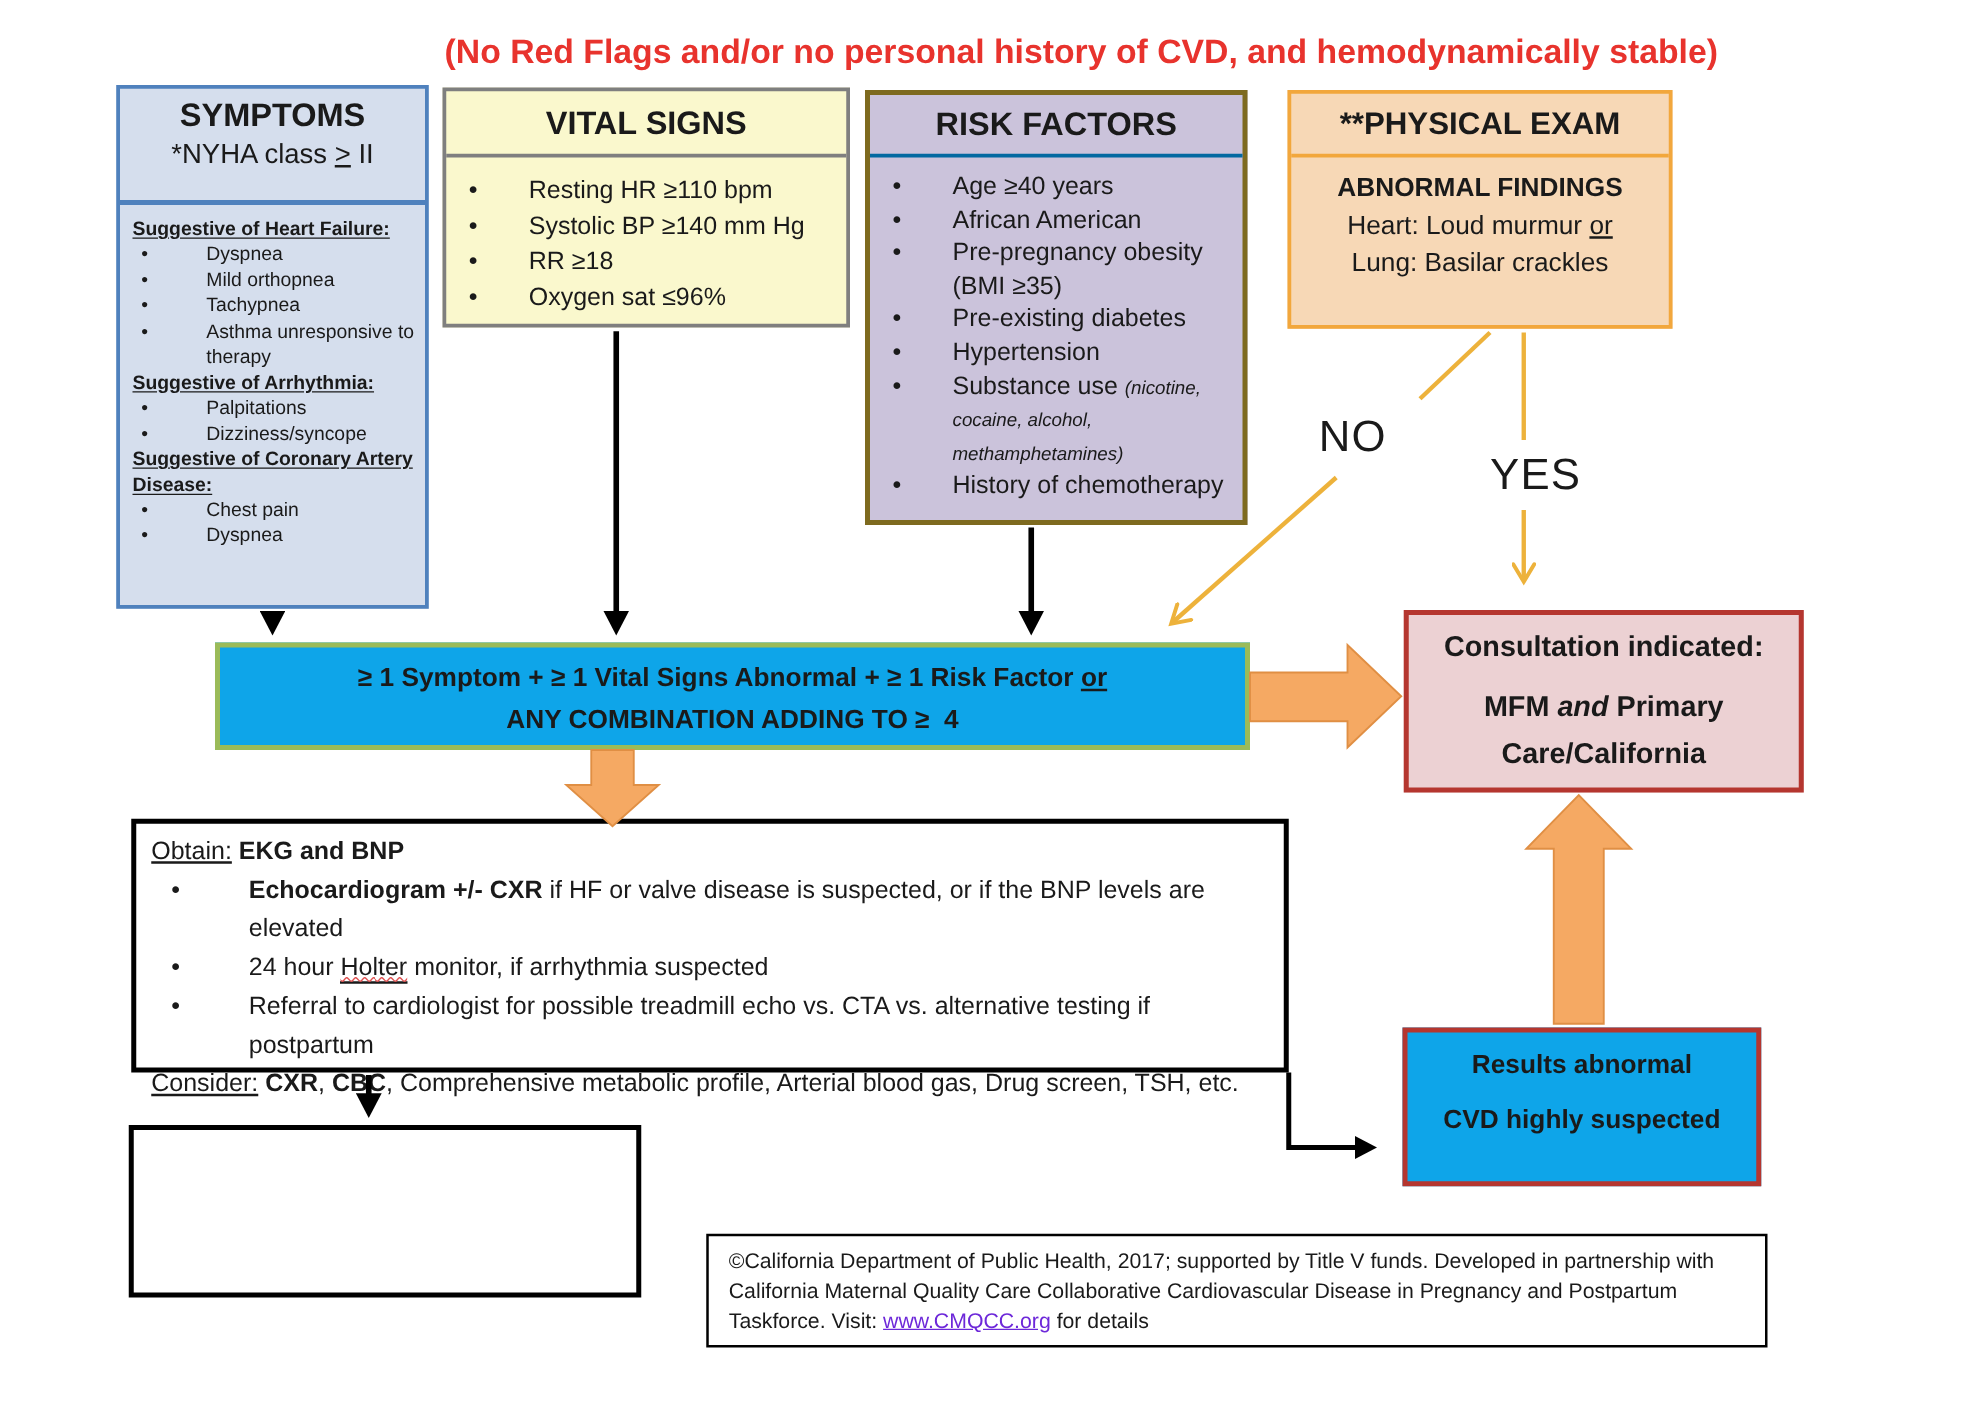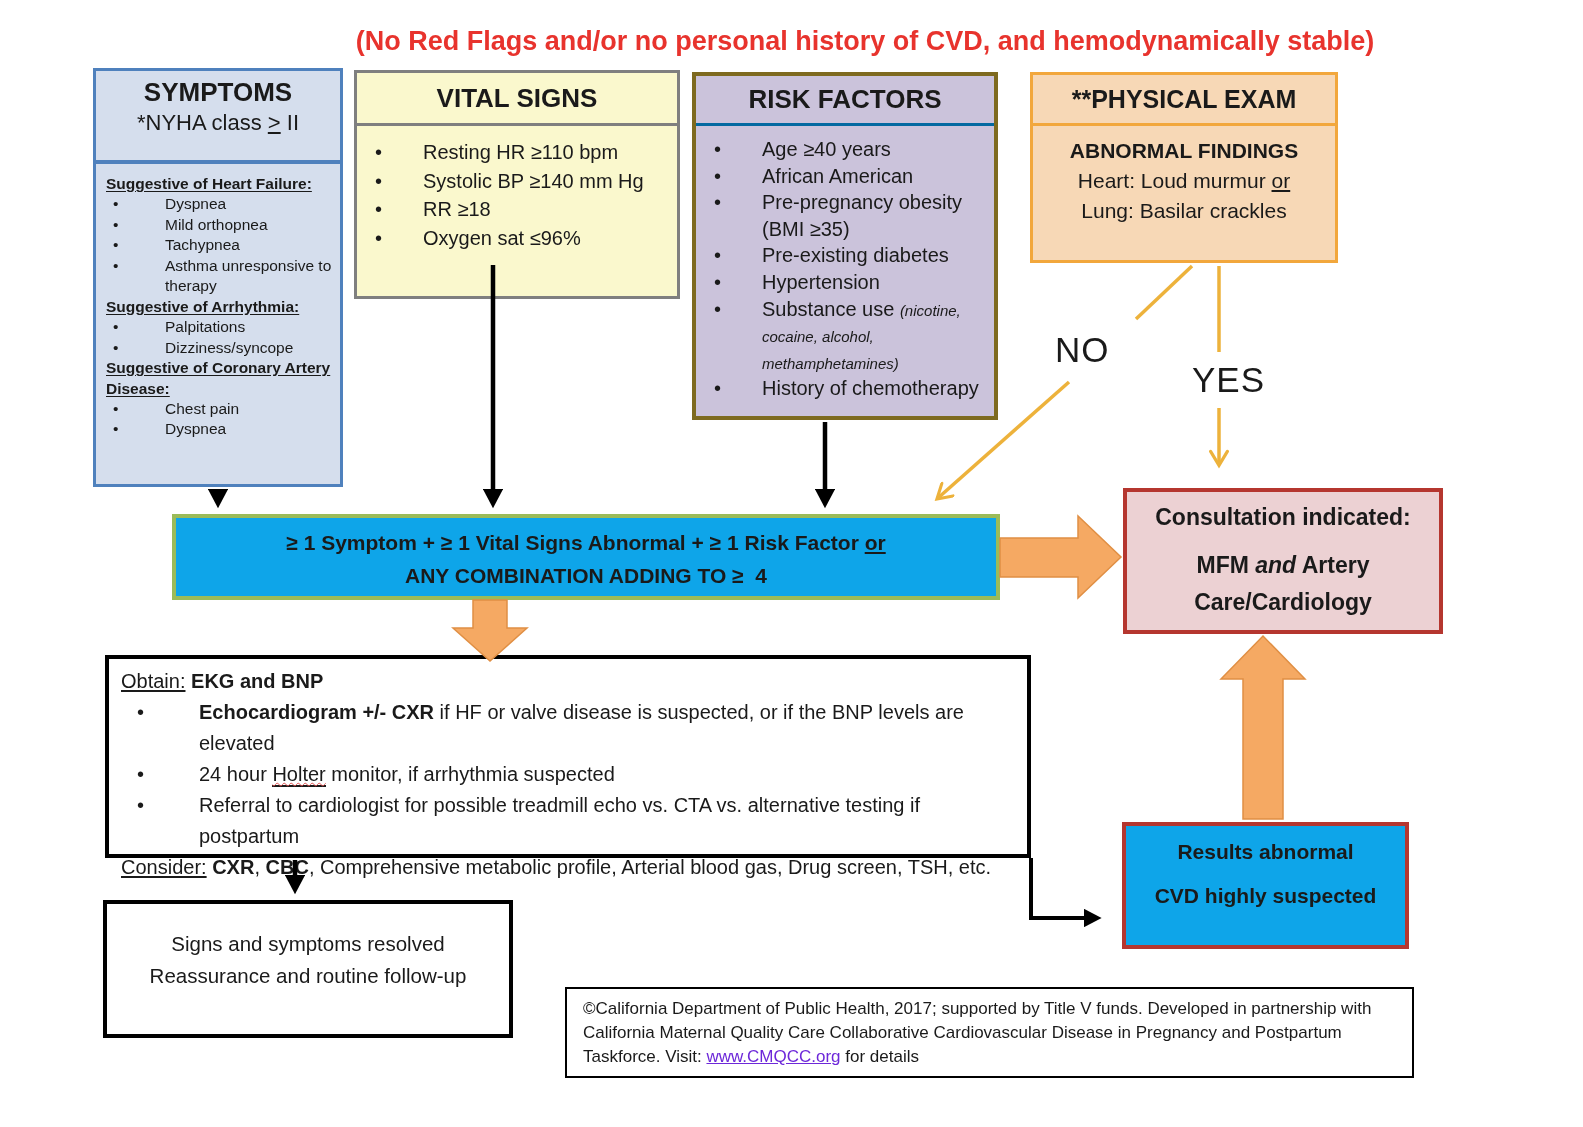--- a/index.html
+++ b/index.html
@@ -24,21 +24,21 @@
   .symptoms{left:93px;top:68px;width:250px;height:419px;
             border:3px solid #4F81BD;background:#D5DEED;}
   .symptoms .hdr{padding-top:6px;height:83px;border-bottom:4px solid #4F81BD;}
   .symptoms .hdr .h1{font-size:26px;}
   .symptoms .hdr .h2{font-size:22px;font-weight:normal;margin-top:2px;}
   .symptoms .body{padding:10px 8px 0 10px;font-size:15.5px;line-height:1.32;}
   .symptoms .sec{font-weight:600;text-decoration:underline;text-underline-offset:2px;}
   .symptoms .row .b{flex:0 0 52px;padding-left:7px;}
 
   
-  .vitals{left:354px;top:70px;width:326px;height:229px;
+  .vitals{left:354px;top:70px;width:326px;height:192px;
           border:3px solid #7F7F7F;background:#FAF8CD;}
   .vitals .hdr{height:50px;line-height:50px;font-size:26px;border-bottom:3px solid #7F7F7F;}
   .vitals .body{padding:12px 6px 0 0;font-size:20px;line-height:1.43;}
 
   
   .risk{left:692px;top:72px;width:306px;height:348px;
         border:4px solid #7E6A1F;background:#CBC3DB;}
   .risk .hdr{height:47px;line-height:47px;font-size:26px;border-bottom:3px solid #0369a1;}
   .risk .body{padding:10px 4px 0 0;font-size:20px;line-height:1.33;}
   .risk .note{font-style:italic;font-size:15px;}
@@ -211,45 +211,41 @@
   <div class="abs lblNo">NO</div>
   <div class="abs lblYes">YES</div>
 
   <div class="abs criteria">
     <div><span>≥ 1 Symptom + ≥ 1 Vital Signs Abnormal + ≥ 1 Risk Factor </span><span class="u">or</span></div>
     <div>ANY COMBINATION ADDING TO ≥ &nbsp;4</div>
   </div>
 
   <div class="abs consult">
     <div class="p1">Consultation indicated:</div>
-    <div class="p2"><span>MFM </span><span class="it">and</span><span> Artery Care/Cardiology</span></div>
+    <div class="p2"><span>MFM </span><span class="it">and</span><span> Primary Care/California</span></div>
   </div>
 
   <div class="abs workup">
     <div><span class="u">Obtain:</span><span class="bold"> EKG and BNP</span></div>
     <div class="row">
         <span class="b">•</span>
         <span class="t"><span class="bold">Echocardiogram +/- CXR</span><span> if HF or valve disease is suspected, or if the BNP levels are elevated</span></span>
       </div>
     <div class="row">
         <span class="b">•</span>
         <span class="t"><span>24 hour </span><span class="holter">Holter</span><span> monitor, if arrhythmia suspected</span></span>
       </div>
     <div class="row">
         <span class="b">•</span>
         <span class="t">Referral to cardiologist for possible treadmill echo vs. CTA vs. alternative testing if postpartum</span>
       </div>
     <div><span class="u">Consider:</span><span class="bold"> CXR</span><span>, </span><span class="bold">CBC</span><span>, Comprehensive metabolic profile, Arterial blood gas, Drug screen, TSH, etc.</span></div>
   </div>
 
   <div class="abs resneg">
-    <div class="p2">
-      <div>Signs and symptoms resolved</div>
-      <div>Reassurance and routine follow-up</div>
-    </div>
   </div>
 
   <div class="abs resabn">
     <div class="p1">Results abnormal</div>
     <div class="p2">CVD highly suspected</div>
   </div>
 
   <div class="abs footer">
     <span>©California Department of Public Health, 2017; supported by Title V funds. Developed in partnership with California Maternal Quality Care Collaborative Cardiovascular Disease in Pregnancy and Postpartum Taskforce. Visit: </span><a>www.CMQCC.org</a><span> for details</span>
   </div>

